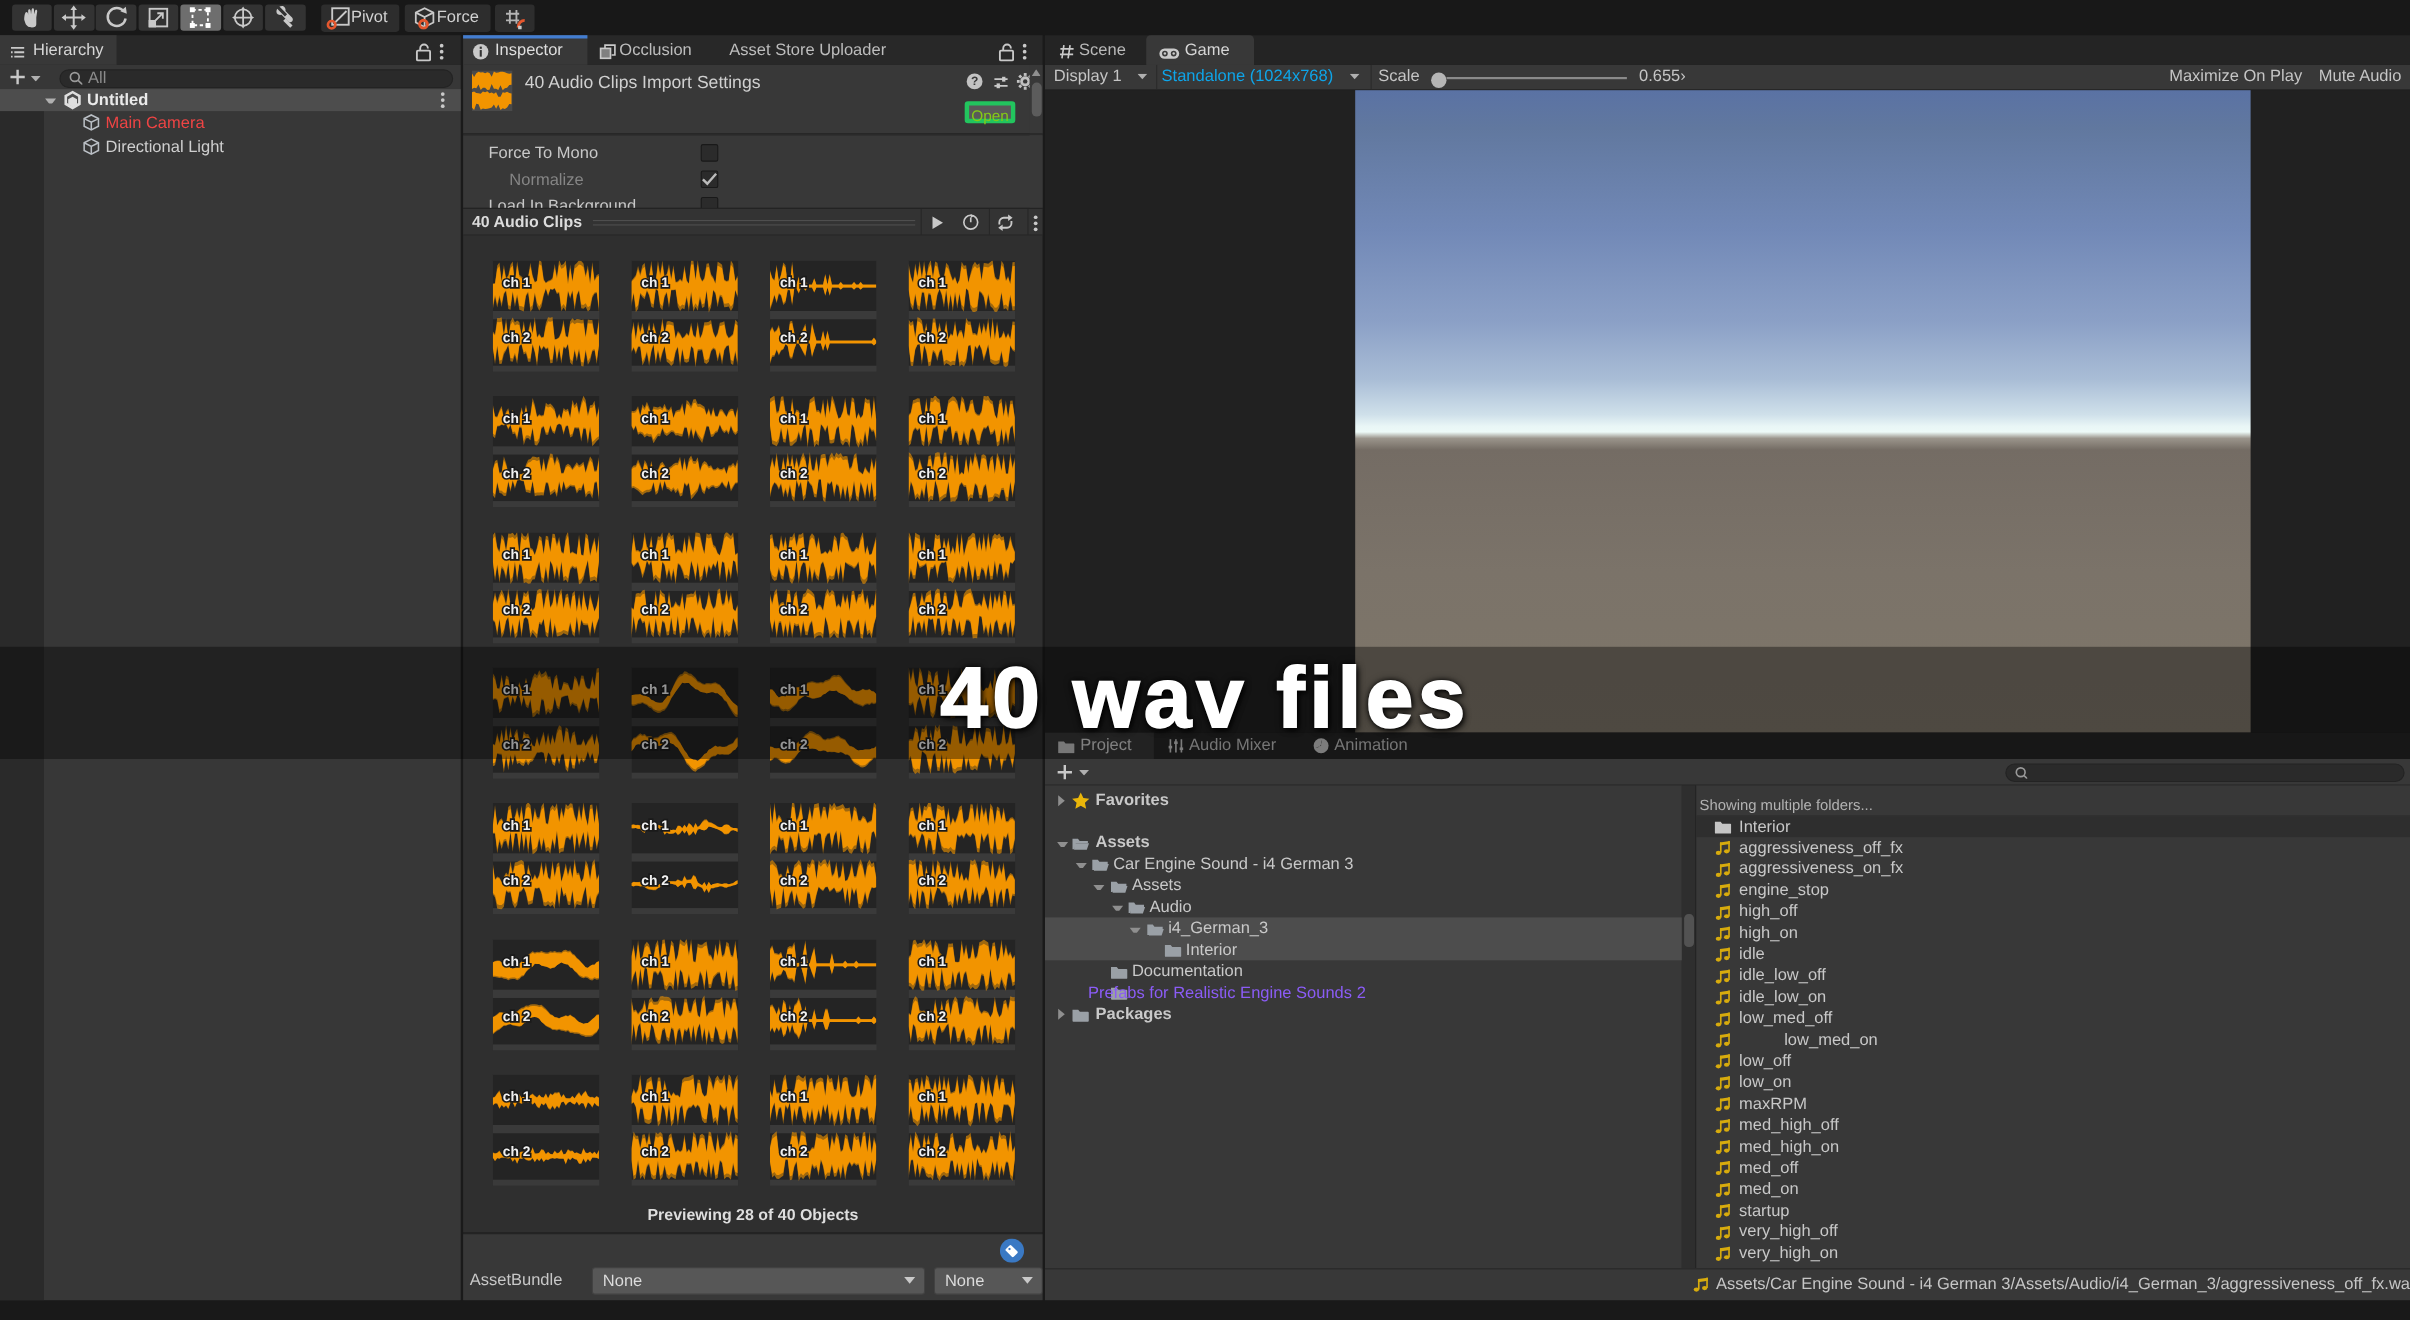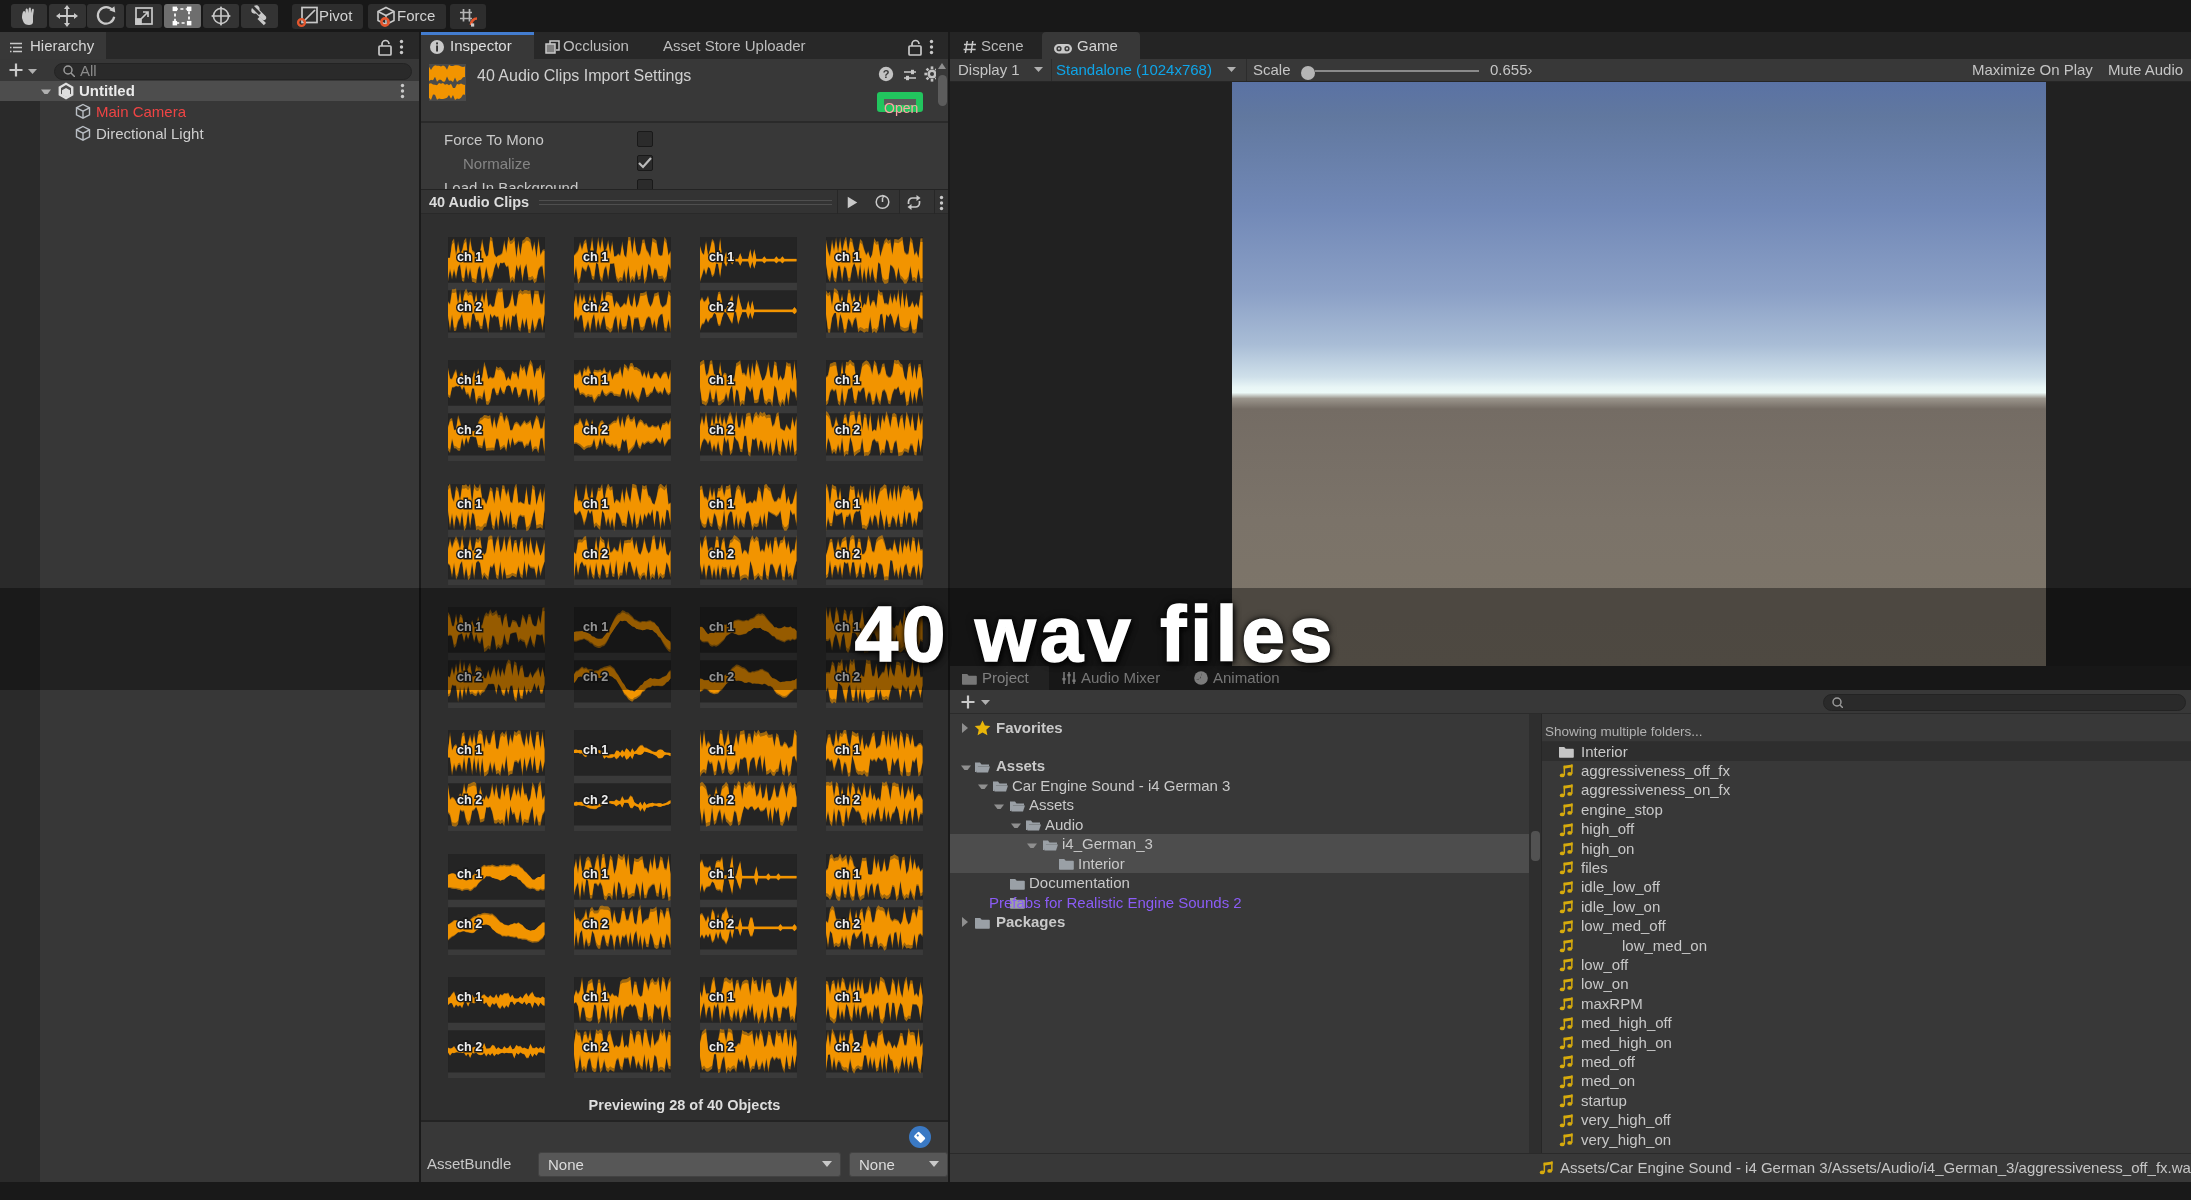--- a/index.html
+++ b/index.html
@@ -157,21 +157,21 @@
     <circle cx="8" cy="8" r="4.6" fill="#c2c2c2"></circle>
     <circle cx="8" cy="8" r="2" fill="#383838"></circle>
     <rect x="13.0" y="6.7" width="2.6" height="2.6" fill="#c2c2c2" transform="rotate(0 14.3 8.0)"></rect>
     <rect x="11.2" y="11.2" width="2.6" height="2.6" fill="#c2c2c2" transform="rotate(45 12.5 12.5)"></rect>
     <rect x="6.7" y="13.0" width="2.6" height="2.6" fill="#c2c2c2" transform="rotate(90 8.0 14.3)"></rect>
     <rect x="2.2" y="11.2" width="2.6" height="2.6" fill="#c2c2c2" transform="rotate(135 3.5 12.5)"></rect>
     <rect x="0.4" y="6.7" width="2.6" height="2.6" fill="#c2c2c2" transform="rotate(180 1.7 8.0)"></rect>
     <rect x="2.2" y="2.2" width="2.6" height="2.6" fill="#c2c2c2" transform="rotate(225 3.5 3.5)"></rect>
     <rect x="6.7" y="0.4" width="2.6" height="2.6" fill="#c2c2c2" transform="rotate(270 8.0 1.7)"></rect>
     <rect x="11.2" y="2.2" width="2.6" height="2.6" fill="#c2c2c2" transform="rotate(315 12.5 3.5)"></rect>
-  </svg><div class="a" style="left:877px;top:92px;width:46px;height:20px;background:#595959;border:7px solid #22c55e;border-radius:3px;text-align:center;font-size:14px;color:#fca5a5;line-height:19px">Open</div><div class="a" style="left:936px;top:59px;width:12px;height:131px;background:#383838"></div><path><svg class="a" style="left:938px;top:63px" width="8" height="7" viewBox="0 0 8 7">
+  </svg><div class="a" style="left:877px;top:92px;width:46px;height:20px;background:#595959;border:4px solid #22c55e;border-radius:3px;text-align:center;font-size:14px;color:#84cc16;line-height:19px">Open</div><div class="a" style="left:936px;top:59px;width:12px;height:131px;background:#383838"></div><path><svg class="a" style="left:938px;top:63px" width="8" height="7" viewBox="0 0 8 7">
       <path d="M0 6h8L4 0z" fill="#8f8f8f"></path>
     </svg><div class="a" style="left:937.5px;top:75px;width:9px;height:31px;background:#5c5c5c;border-radius:4.5px"></div><svg class="a" style="left:938px;top:178px" width="8" height="7" viewBox="0 0 8 7">
       <path d="M0 0h8L4 6z" fill="#8f8f8f"></path>
     </svg><div class="a" style="left:421px;top:121px;width:527px;height:1.5px;background:#2a2a2a"></div><div class="a" style="left:421px;top:122.5px;width:527px;height:66.5px;background:#383838"></div><div class="tx" style="left:444px;top:130px">Force To Mono</div><div class="a" style="left:637px;top:131px;width:16px;height:16px;background:#2b2b2b;border:1px solid #191919;border-radius:2px"></div><div class="tx" style="left:463px;top:154px;color:#858585">Normalize</div><div class="a" style="left:637px;top:155px;width:16px;height:16px;background:#2b2b2b;border:1px solid #191919;border-radius:2px"></div><svg class="a" style="left:637px;top:155px" width="16" height="16" viewBox="0 0 16 16">
       <path d="M2 8l4 4 8-9" fill="none" stroke="#bcbcbc" stroke-width="2.2"></path>
     </svg><div class="tx" style="left:444px;top:178px">Load In Background</div><div class="a" style="left:637px;top:179px;width:16px;height:16px;background:#2b2b2b;border:1px solid #191919;border-radius:2px"></div><div class="a" style="left:421px;top:189px;width:527px;height:25px;background:#333333;border-top:1px solid #232323;border-bottom:1px solid #292929"></div><div class="tx b" style="left:429px;top:192px;font-size:14.5px;color:#dcdcdc">40 Audio Clips</div><div class="a" style="left:539px;top:199.5px;width:293px;height:1.5px;background:#4e4e4e"></div><div class="a" style="left:539px;top:203.5px;width:293px;height:1.5px;background:#4e4e4e"></div><div class="a" style="left:836.5px;top:190px;width:1px;height:24px;background:#272727"></div><div class="a" style="left:899.0px;top:190px;width:1px;height:24px;background:#272727"></div><div class="a" style="left:934.0px;top:190px;width:1px;height:24px;background:#272727"></div><svg class="a" style="left:846px;top:195px" width="13" height="15" viewBox="0 0 15 16">
       <path d="M2 1.5l11 6.5-11 6.5z" fill="#c9c9c9"></path>
     </svg><svg class="a" style="left:874px;top:193px" width="17" height="18" viewBox="0 0 17 18">
       <g fill="none" stroke="#c9c9c9" stroke-width="1.5">
         <circle cx="8.5" cy="9" r="6.3"></circle>
@@ -709,21 +709,21 @@
         <path d="M4.9 3L14.5 1.6v3L4.9 6z"></path>
       </g>
     </svg><div class="tx" style="left:1581px;top:838.5px">high_on</div><svg class="a" style="left:1559px;top:860.4px" width="15" height="15" viewBox="0 0 16 16">
       <g fill="#d7ab0d">
         <ellipse cx="3.4" cy="13.2" rx="2.6" ry="2"></ellipse>
         <ellipse cx="11.4" cy="11.7" rx="2.6" ry="2"></ellipse>
         <rect x="4.9" y="3" width="1.6" height="10"></rect>
         <rect x="12.9" y="1.6" width="1.6" height="10"></rect>
         <path d="M4.9 3L14.5 1.6v3L4.9 6z"></path>
       </g>
-    </svg><div class="tx" style="left:1581px;top:857.9px">files</div><svg class="a" style="left:1559px;top:879.8px" width="15" height="15" viewBox="0 0 16 16">
+    </svg><div class="tx" style="left:1581px;top:857.9px">idle</div><svg class="a" style="left:1559px;top:879.8px" width="15" height="15" viewBox="0 0 16 16">
       <g fill="#d7ab0d">
         <ellipse cx="3.4" cy="13.2" rx="2.6" ry="2"></ellipse>
         <ellipse cx="11.4" cy="11.7" rx="2.6" ry="2"></ellipse>
         <rect x="4.9" y="3" width="1.6" height="10"></rect>
         <rect x="12.9" y="1.6" width="1.6" height="10"></rect>
         <path d="M4.9 3L14.5 1.6v3L4.9 6z"></path>
       </g>
     </svg><div class="tx" style="left:1581px;top:877.3px">idle_low_off</div><svg class="a" style="left:1559px;top:899.1999999999999px" width="15" height="15" viewBox="0 0 16 16">
       <g fill="#d7ab0d">
         <ellipse cx="3.4" cy="13.2" rx="2.6" ry="2"></ellipse>

